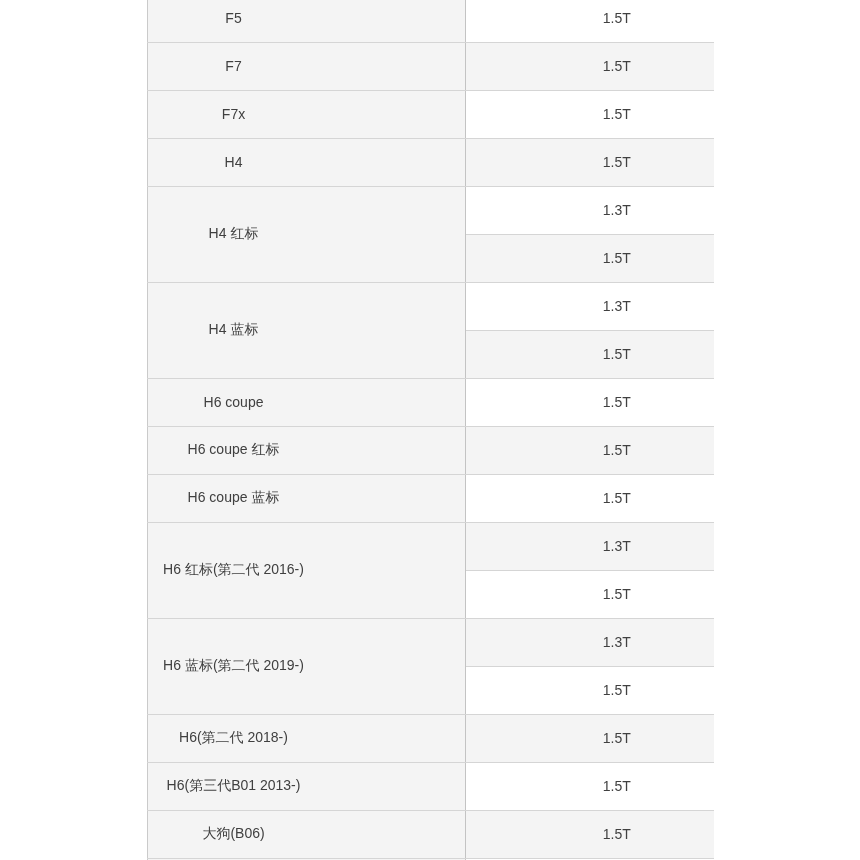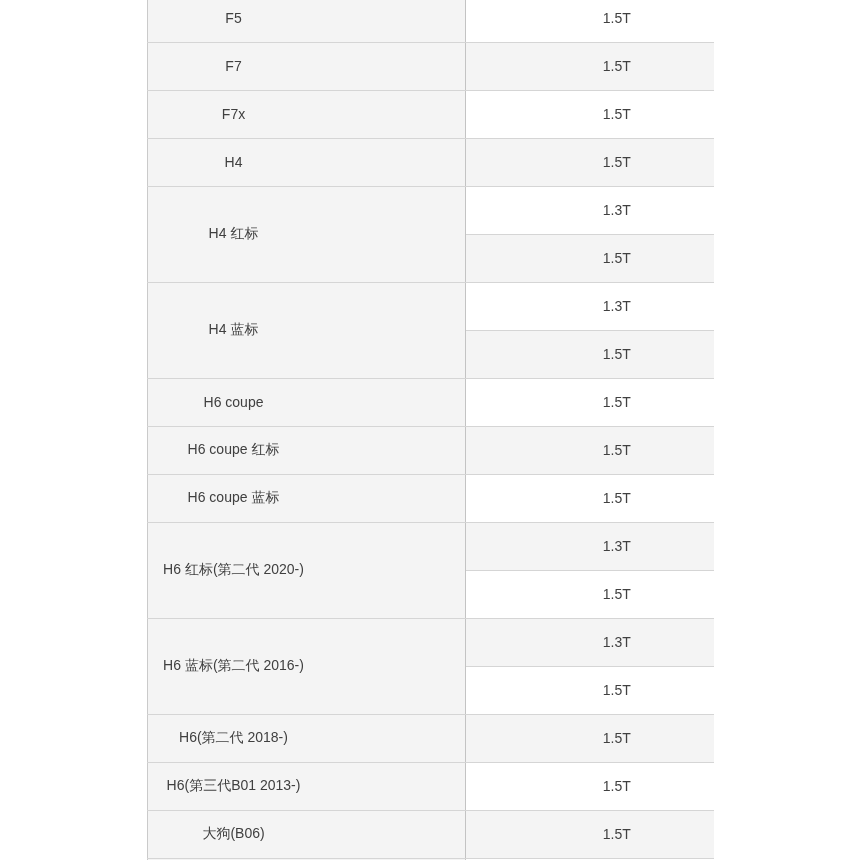--- a/index.html
+++ b/index.html
@@ -104,28 +104,28 @@
         </tr>
         <tr>
           <th class="model-cell" rowspan="1">H6 coupe 红标</th>
           <td class="engine-cell stripe">1.5T</td>
         </tr>
         <tr>
           <th class="model-cell" rowspan="1">H6 coupe 蓝标</th>
           <td class="engine-cell">1.5T</td>
         </tr>
         <tr>
-          <th class="model-cell" rowspan="2">H6 红标(第二代 2020-)</th>
+          <th class="model-cell" rowspan="2">H6 红标(第二代 2016-)</th>
           <td class="engine-cell stripe">1.3T</td>
         </tr>
         <tr>
           <td class="engine-cell">1.5T</td>
         </tr>
         <tr>
-          <th class="model-cell" rowspan="2">H6 蓝标(第二代 2016-)</th>
+          <th class="model-cell" rowspan="2">H6 蓝标(第二代 2019-)</th>
           <td class="engine-cell stripe">1.3T</td>
         </tr>
         <tr>
           <td class="engine-cell">1.5T</td>
         </tr>
         <tr>
           <th class="model-cell" rowspan="1">H6(第二代 2018-)</th>
           <td class="engine-cell stripe">1.5T</td>
         </tr>
         <tr>

